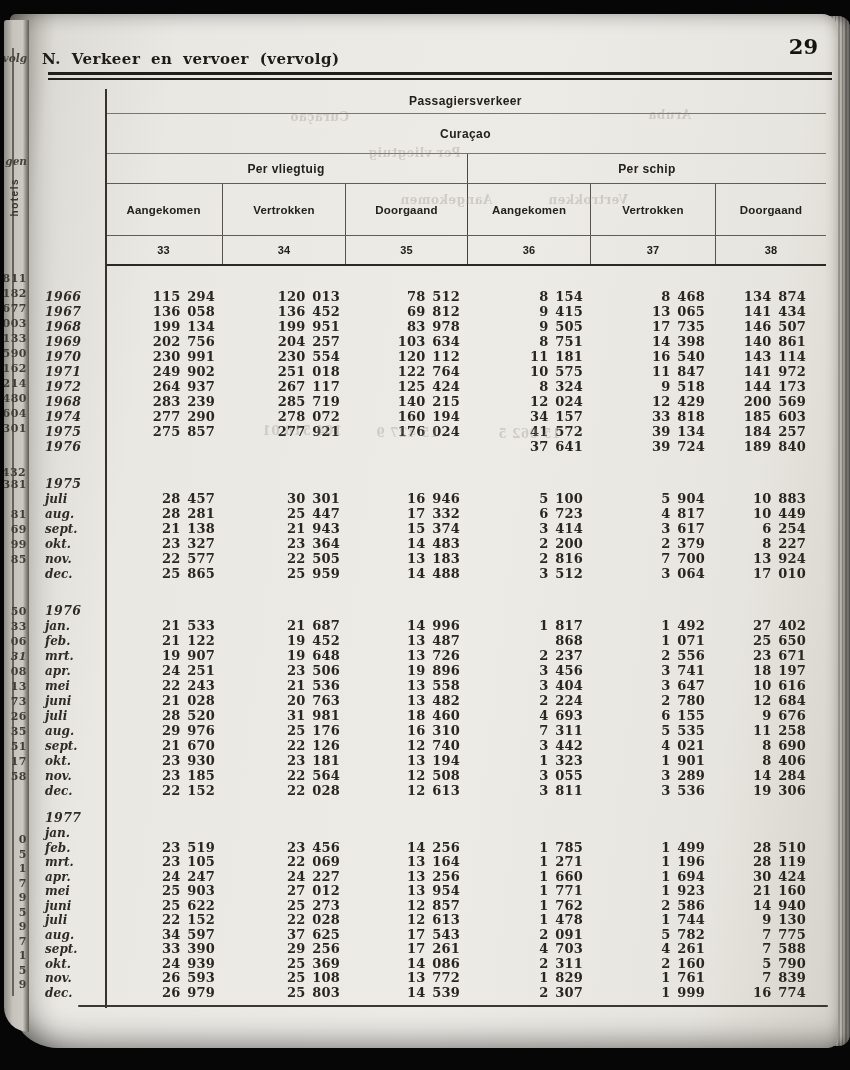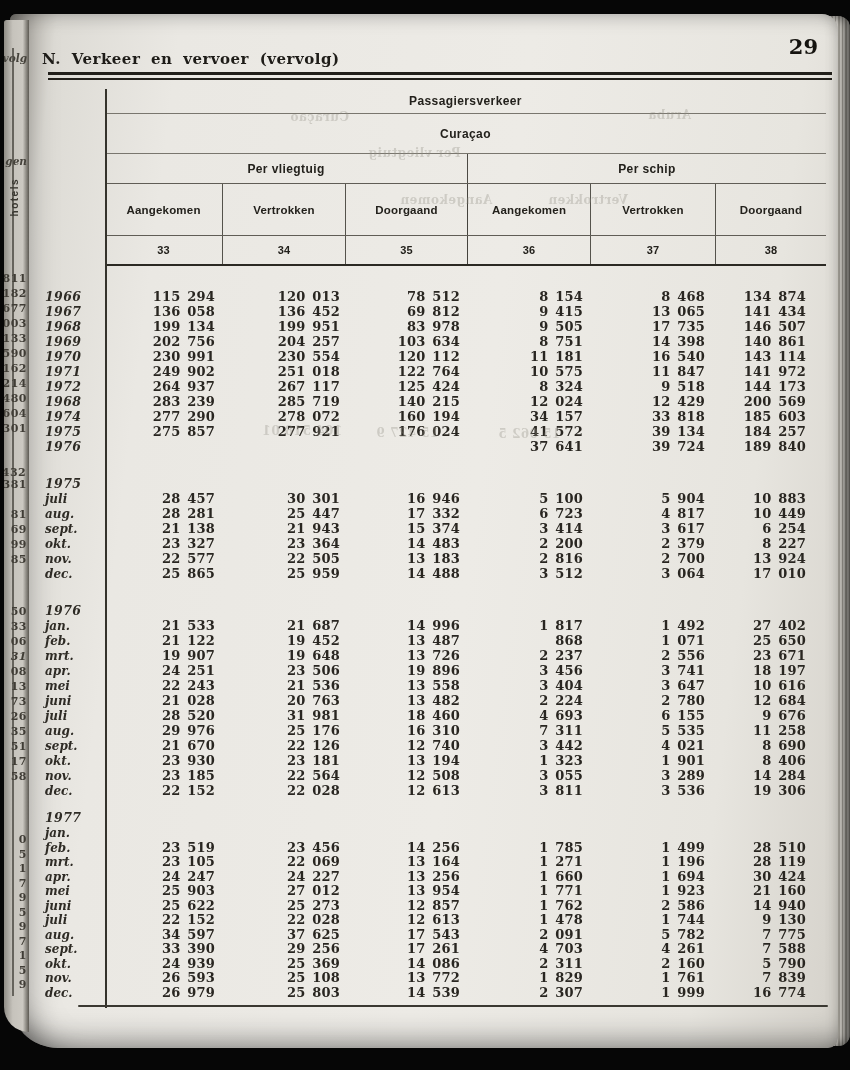--- a/index.html
+++ b/index.html
@@ -265,21 +265,21 @@
             <span class="num c4">2 200</span>
             <span class="num c5">2 379</span>
             <span class="num c6">8 227</span>
           </div>
           <div class="row r15">
             <span class="lbl month">nov.</span>
             <span class="num c1">22 577</span>
             <span class="num c2">22 505</span>
             <span class="num c3">13 183</span>
             <span class="num c4">2 816</span>
-            <span class="num c5">2 700</span>
+            <span class="num c5">7 700</span>
             <span class="num c6">13 924</span>
           </div>
           <div class="row r15">
             <span class="lbl month">dec.</span>
             <span class="num c1">25 865</span>
             <span class="num c2">25 959</span>
             <span class="num c3">14 488</span>
             <span class="num c4">3 512</span>
             <span class="num c5">3 064</span>
             <span class="num c6">17 010</span>

